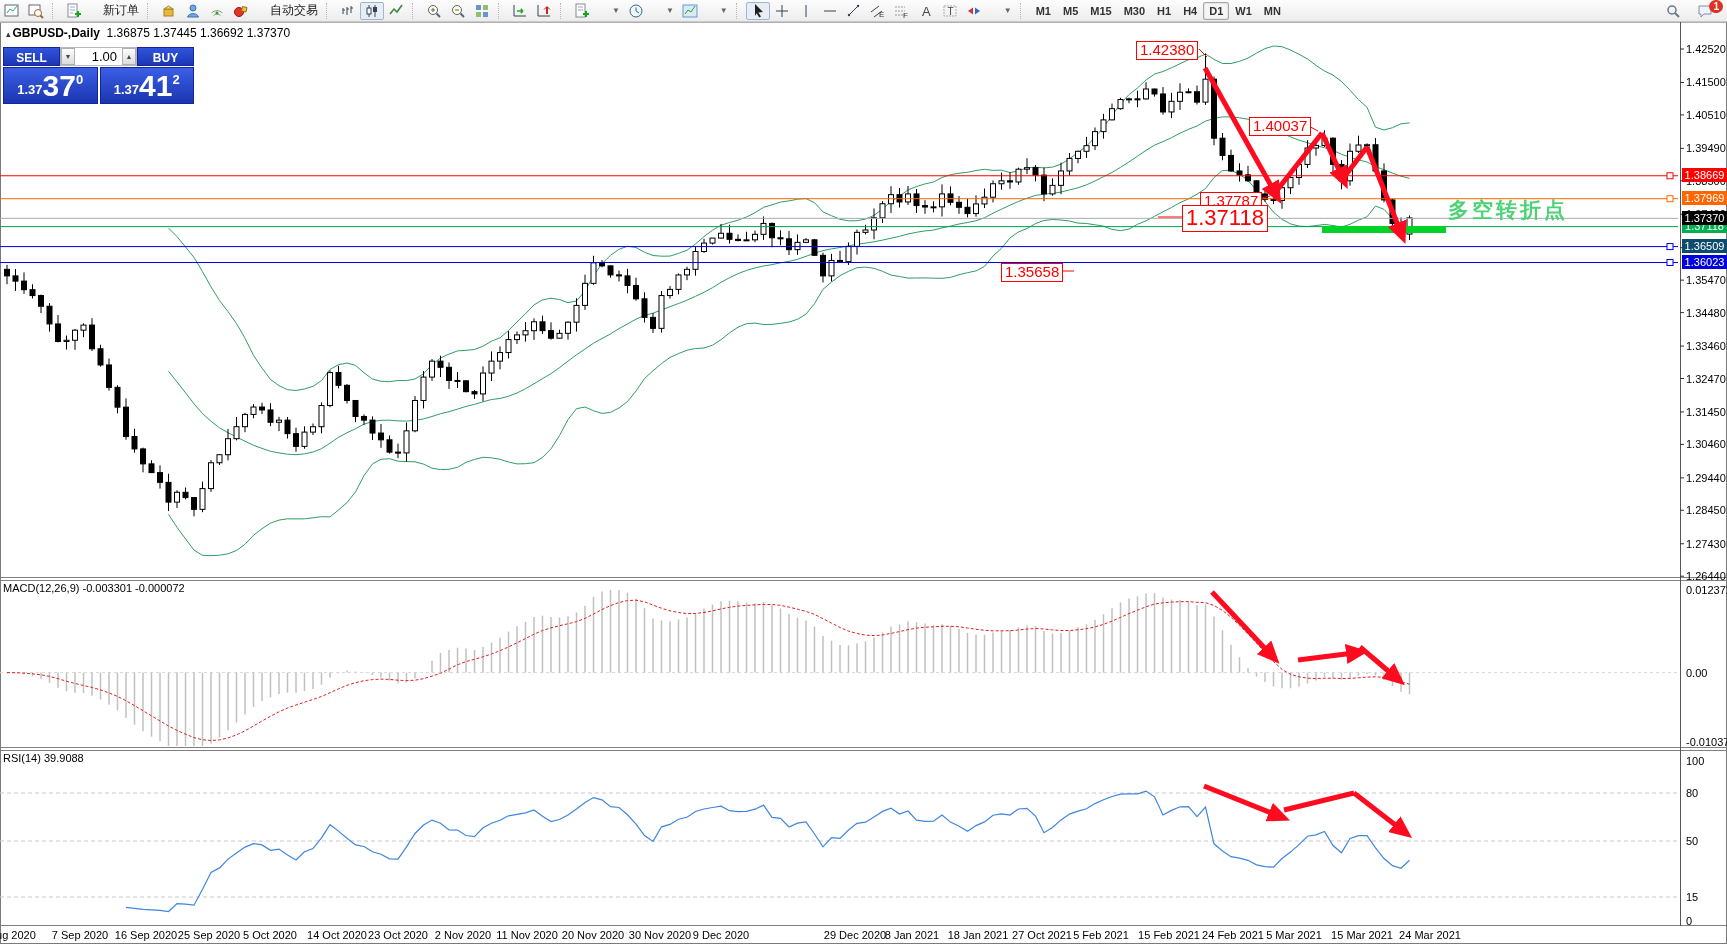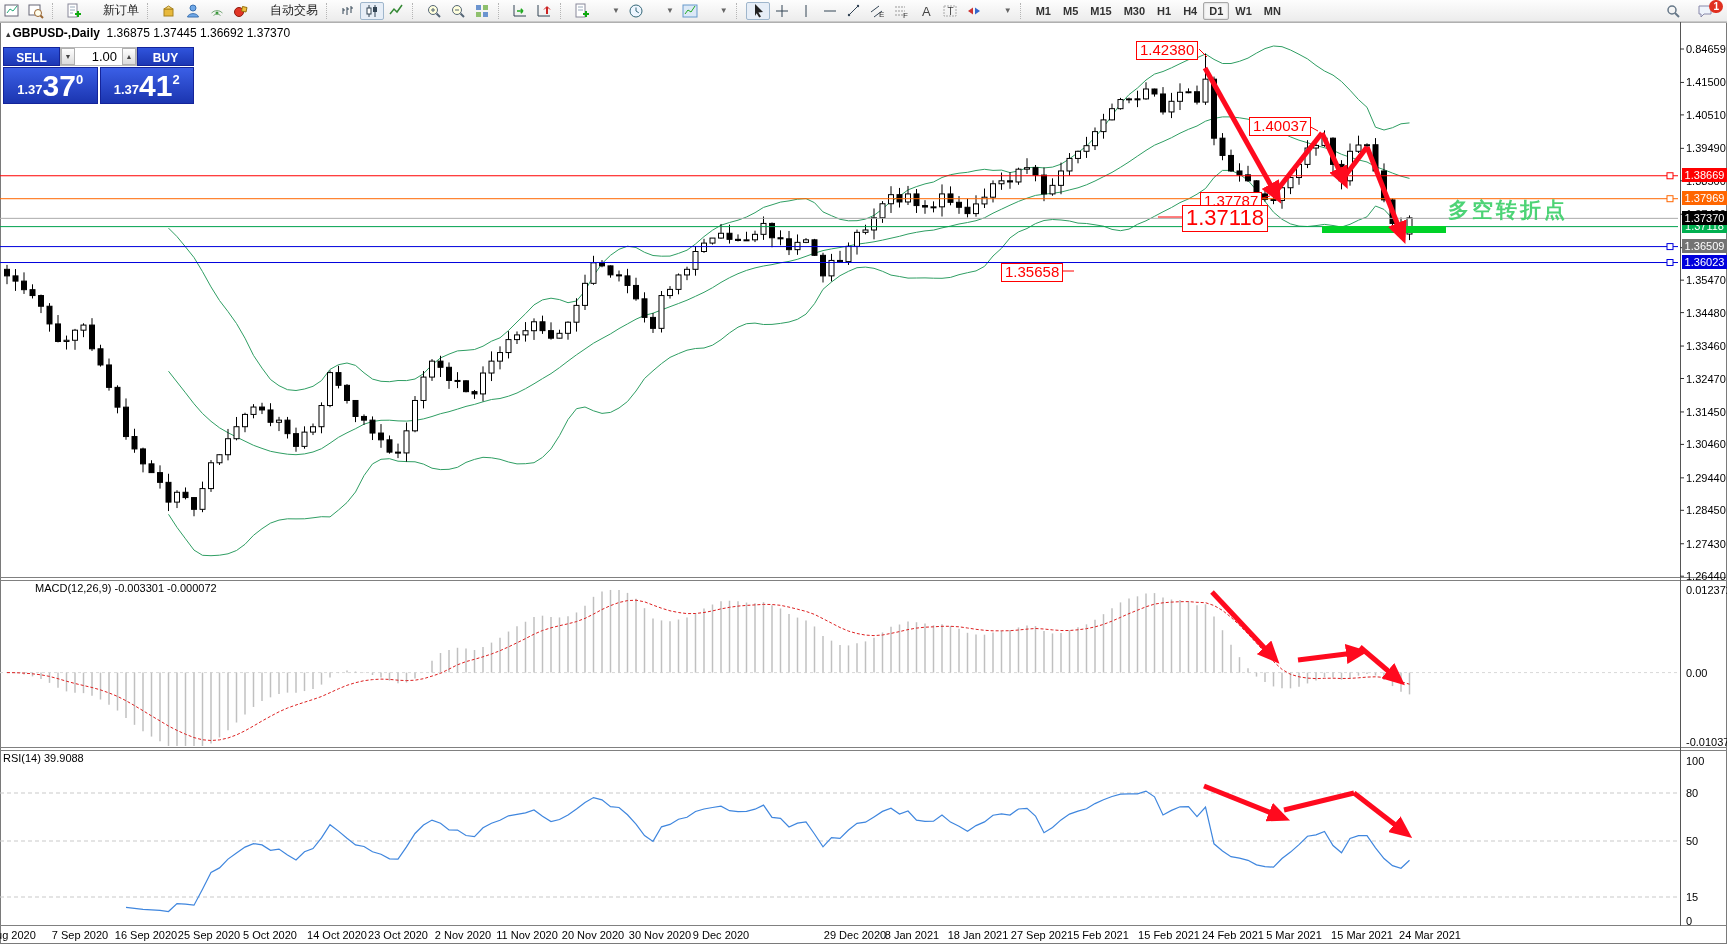--- a/index.html
+++ b/index.html
@@ -914,21 +914,21 @@
     </div>
     <div class="oct-price">
       <span class="sm">1.37</span>
         <span class="big">41</span>
         <span class="sup">2</span>
     </div>
   </div>
 </div>
 
 <div id="labels">
-    <div class="ytick" style="top:43px;">0.84659</div>
+    <div class="ytick" style="top:43px;">1.42520</div>
     <div class="ytick" style="top:76.44262295081964px;">1.41500</div>
     <div class="ytick" style="top:108.90163934426232px;">1.40510</div>
     <div class="ytick" style="top:142.34426229508193px;">1.39490</div>
     <div class="ytick" style="top:174.80327868852464px;">1.38500</div>
     <div class="ytick" style="top:208.24590163934428px;">1.37480</div>
     <div class="ytick" style="top:241.6885245901639px;">1.36460</div>
     <div class="ytick" style="top:274.14754098360663px;">1.35470</div>
     <div class="ytick" style="top:306.6065573770493px;">1.34480</div>
     <div class="ytick" style="top:340.0491803278689px;">1.33460</div>
     <div class="ytick" style="top:372.5081967213116px;">1.32470</div>
@@ -955,35 +955,35 @@
     <div class="xlab" style="left:398px;">23 Oct 2020</div>
     <div class="xlab" style="left:463px;">2 Nov 2020</div>
     <div class="xlab" style="left:527px;">11 Nov 2020</div>
     <div class="xlab" style="left:593px;">20 Nov 2020</div>
     <div class="xlab" style="left:660px;">30 Nov 2020</div>
     <div class="xlab" style="left:721px;">9 Dec 2020</div>
     <div class="xlab" style="left:788px;margin-top:32px;">18 Dec 2020</div>
     <div class="xlab" style="left:855px;">29 Dec 2020</div>
     <div class="xlab" style="left:912px;">8 Jan 2021</div>
     <div class="xlab" style="left:978px;">18 Jan 2021</div>
-    <div class="xlab" style="left:1042px;">27 Sep 2021</div>
+    <div class="xlab" style="left:1042px;">27 Oct 2021</div>
     <div class="xlab" style="left:1101px;">5 Feb 2021</div>
     <div class="xlab" style="left:1169px;">15 Feb 2021</div>
     <div class="xlab" style="left:1233px;">24 Feb 2021</div>
     <div class="xlab" style="left:1294px;">5 Mar 2021</div>
     <div class="xlab" style="left:1362px;">15 Mar 2021</div>
     <div class="xlab" style="left:1430px;">24 Mar 2021</div>
     <div class="flag" style="top:168.26229508196735px;background:#ff0000;">1.38669</div>
     <div class="flag" style="top:191.21311475409817px;background:#ff6600;">1.37969</div>
     <div class="flag" style="top:219.11475409836052px;background:#00b050;">1.37118</div>
-    <div class="flag" style="top:239.08196721311512px;background:#737373;">1.36509</div>
+    <div class="flag" style="top:239.08196721311512px;background:#0c4a6e;">1.36509</div>
     <div class="flag" style="top:255.01639344262287px;background:#0000dd;">1.36023</div>
     <div class="flag" style="top:210.8524590163938px;background:#000000;">1.37370</div>
     <div class="callout" style="left:1136px;top:41px;font-size:15px;">1.42380</div>
     <div class="callout" style="left:1249px;top:117px;font-size:15px;">1.40037</div>
     <div class="callout" style="left:1200px;top:192px;font-size:15px;">1.37787</div>
     <div class="callout" style="left:1182px;top:205px;font-size:22px;">1.37118</div>
     <div class="callout" style="left:1001px;top:263px;font-size:15px;">1.35658</div>
   </div>
 
-<div class="ind-label" style="left:3px;top:582px;margin-left:32px;"><span>MACD(12,26,9)</span> <span>-0.003301 -0.000072</span></div>
+<div class="ind-label" style="left:3px;top:582px;"><span>MACD(12,26,9)</span> <span>-0.003301 -0.000072</span></div>
 <div class="ind-label" style="left:3px;top:752px;"><span>RSI(14)</span> <span>39.9088</span></div>
 <div id="annot">多空转折点</div>
 
 </body></html>

